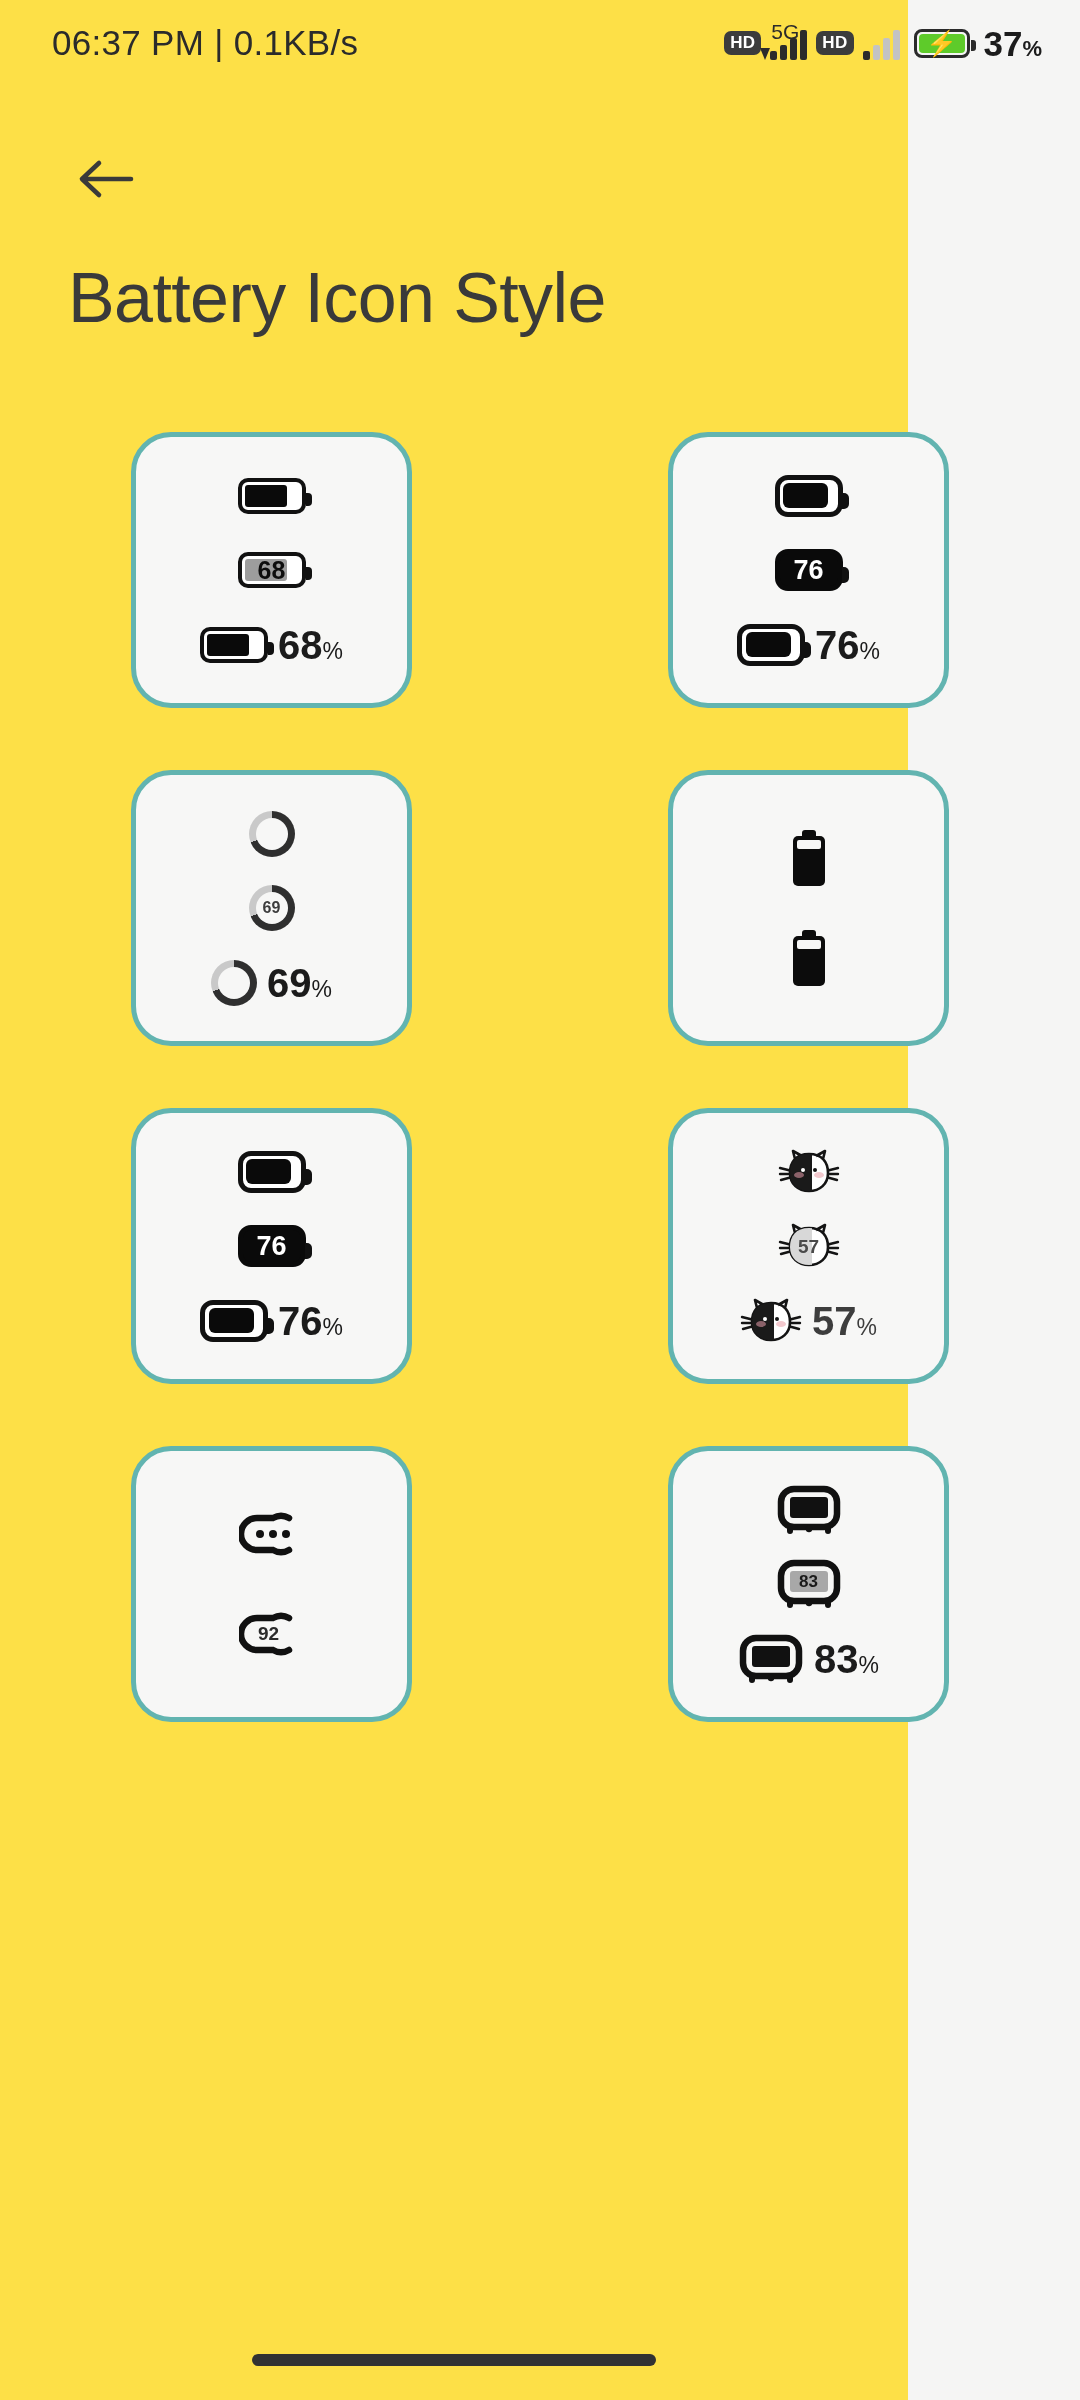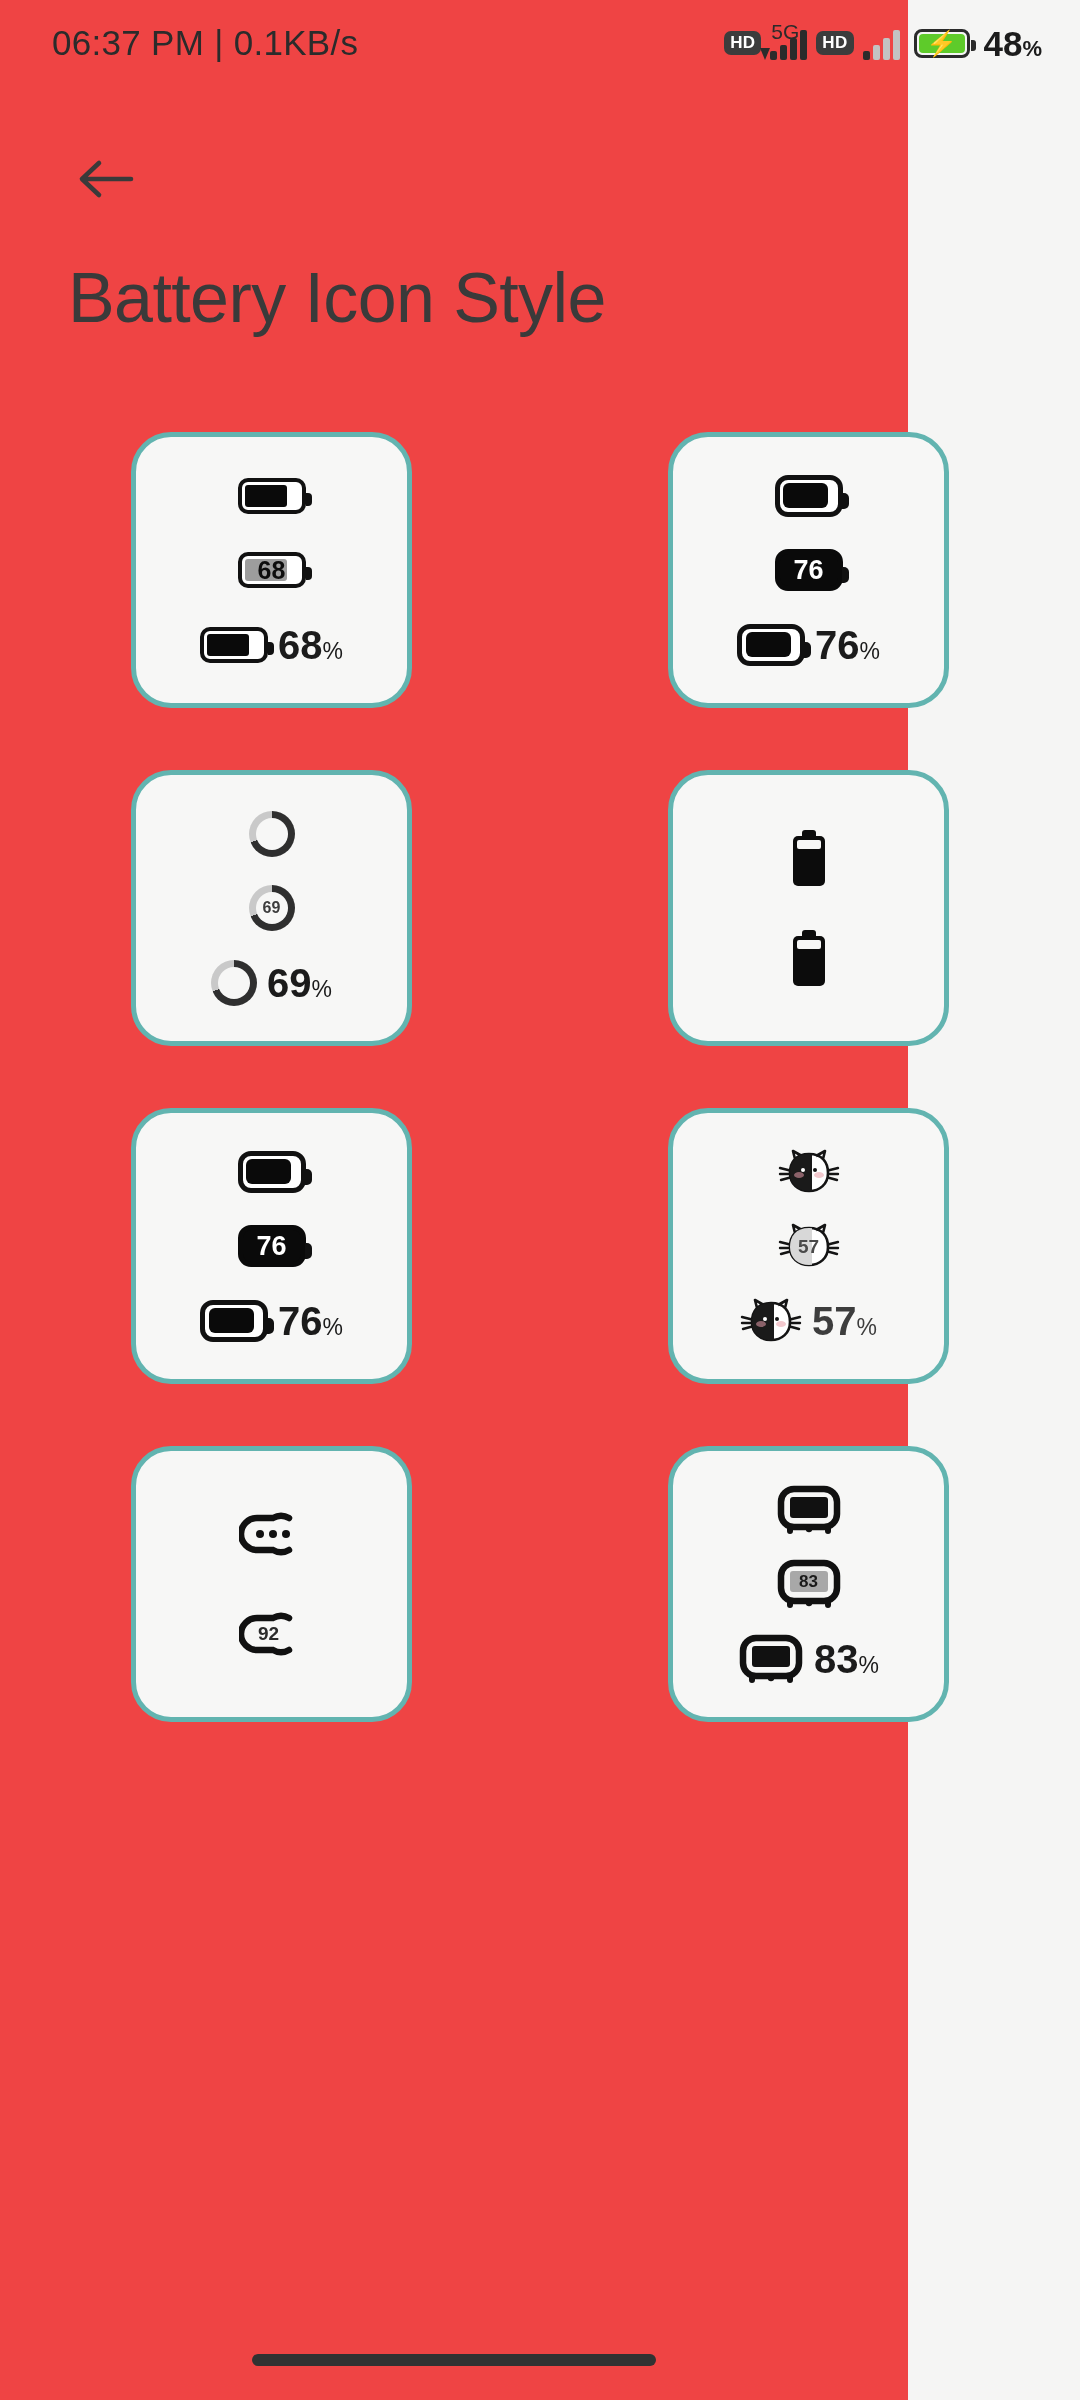--- a/index.html
+++ b/index.html
@@ -6,21 +6,21 @@
   * { box-sizing: border-box; margin: 0; padding: 0; }
   html, body {
     width: 1080px; height: 2400px;
     background: #f5f5f4;
     font-family: "Liberation Sans", sans-serif;
     overflow: hidden;
   }
   #screen {
     position: relative;
     width: 908px; height: 2400px;
-    background: #ef4444;
+    background: #fde047;
   }
 
   
   #status-bar {
     position: absolute; top: 0; left: 0;
     width: 1080px; height: 86px;
     display: flex; align-items: center;
     justify-content: space-between;
     padding: 0 38px 0 52px;
   }
@@ -296,21 +296,21 @@
         <span class="bar b2 dim"></span>
         <span class="bar b3 dim"></span>
         <span class="bar b4 dim"></span>
       </span>
 
       <span id="bat-icon">
         <span id="bat-fill"></span>
         <span id="bat-bolt">⚡</span>
       </span>
 
-      <span id="bat-pct"><span>48</span><span id="bat-pct-sym">%</span></span>
+      <span id="bat-pct"><span>37</span><span id="bat-pct-sym">%</span></span>
     </div>
   </div>
 
   <div id="back-button">
     <svg width="60" height="46" viewBox="0 0 60 46">
       <path d="M56 23 H8 M24 7 L7 23 L24 39" fill="none" stroke="#3a3a3a" stroke-width="4.6" stroke-linecap="round" stroke-linejoin="round"></path>
     </svg>
   </div>
 
   <div id="page-title">Battery Icon Style</div>

